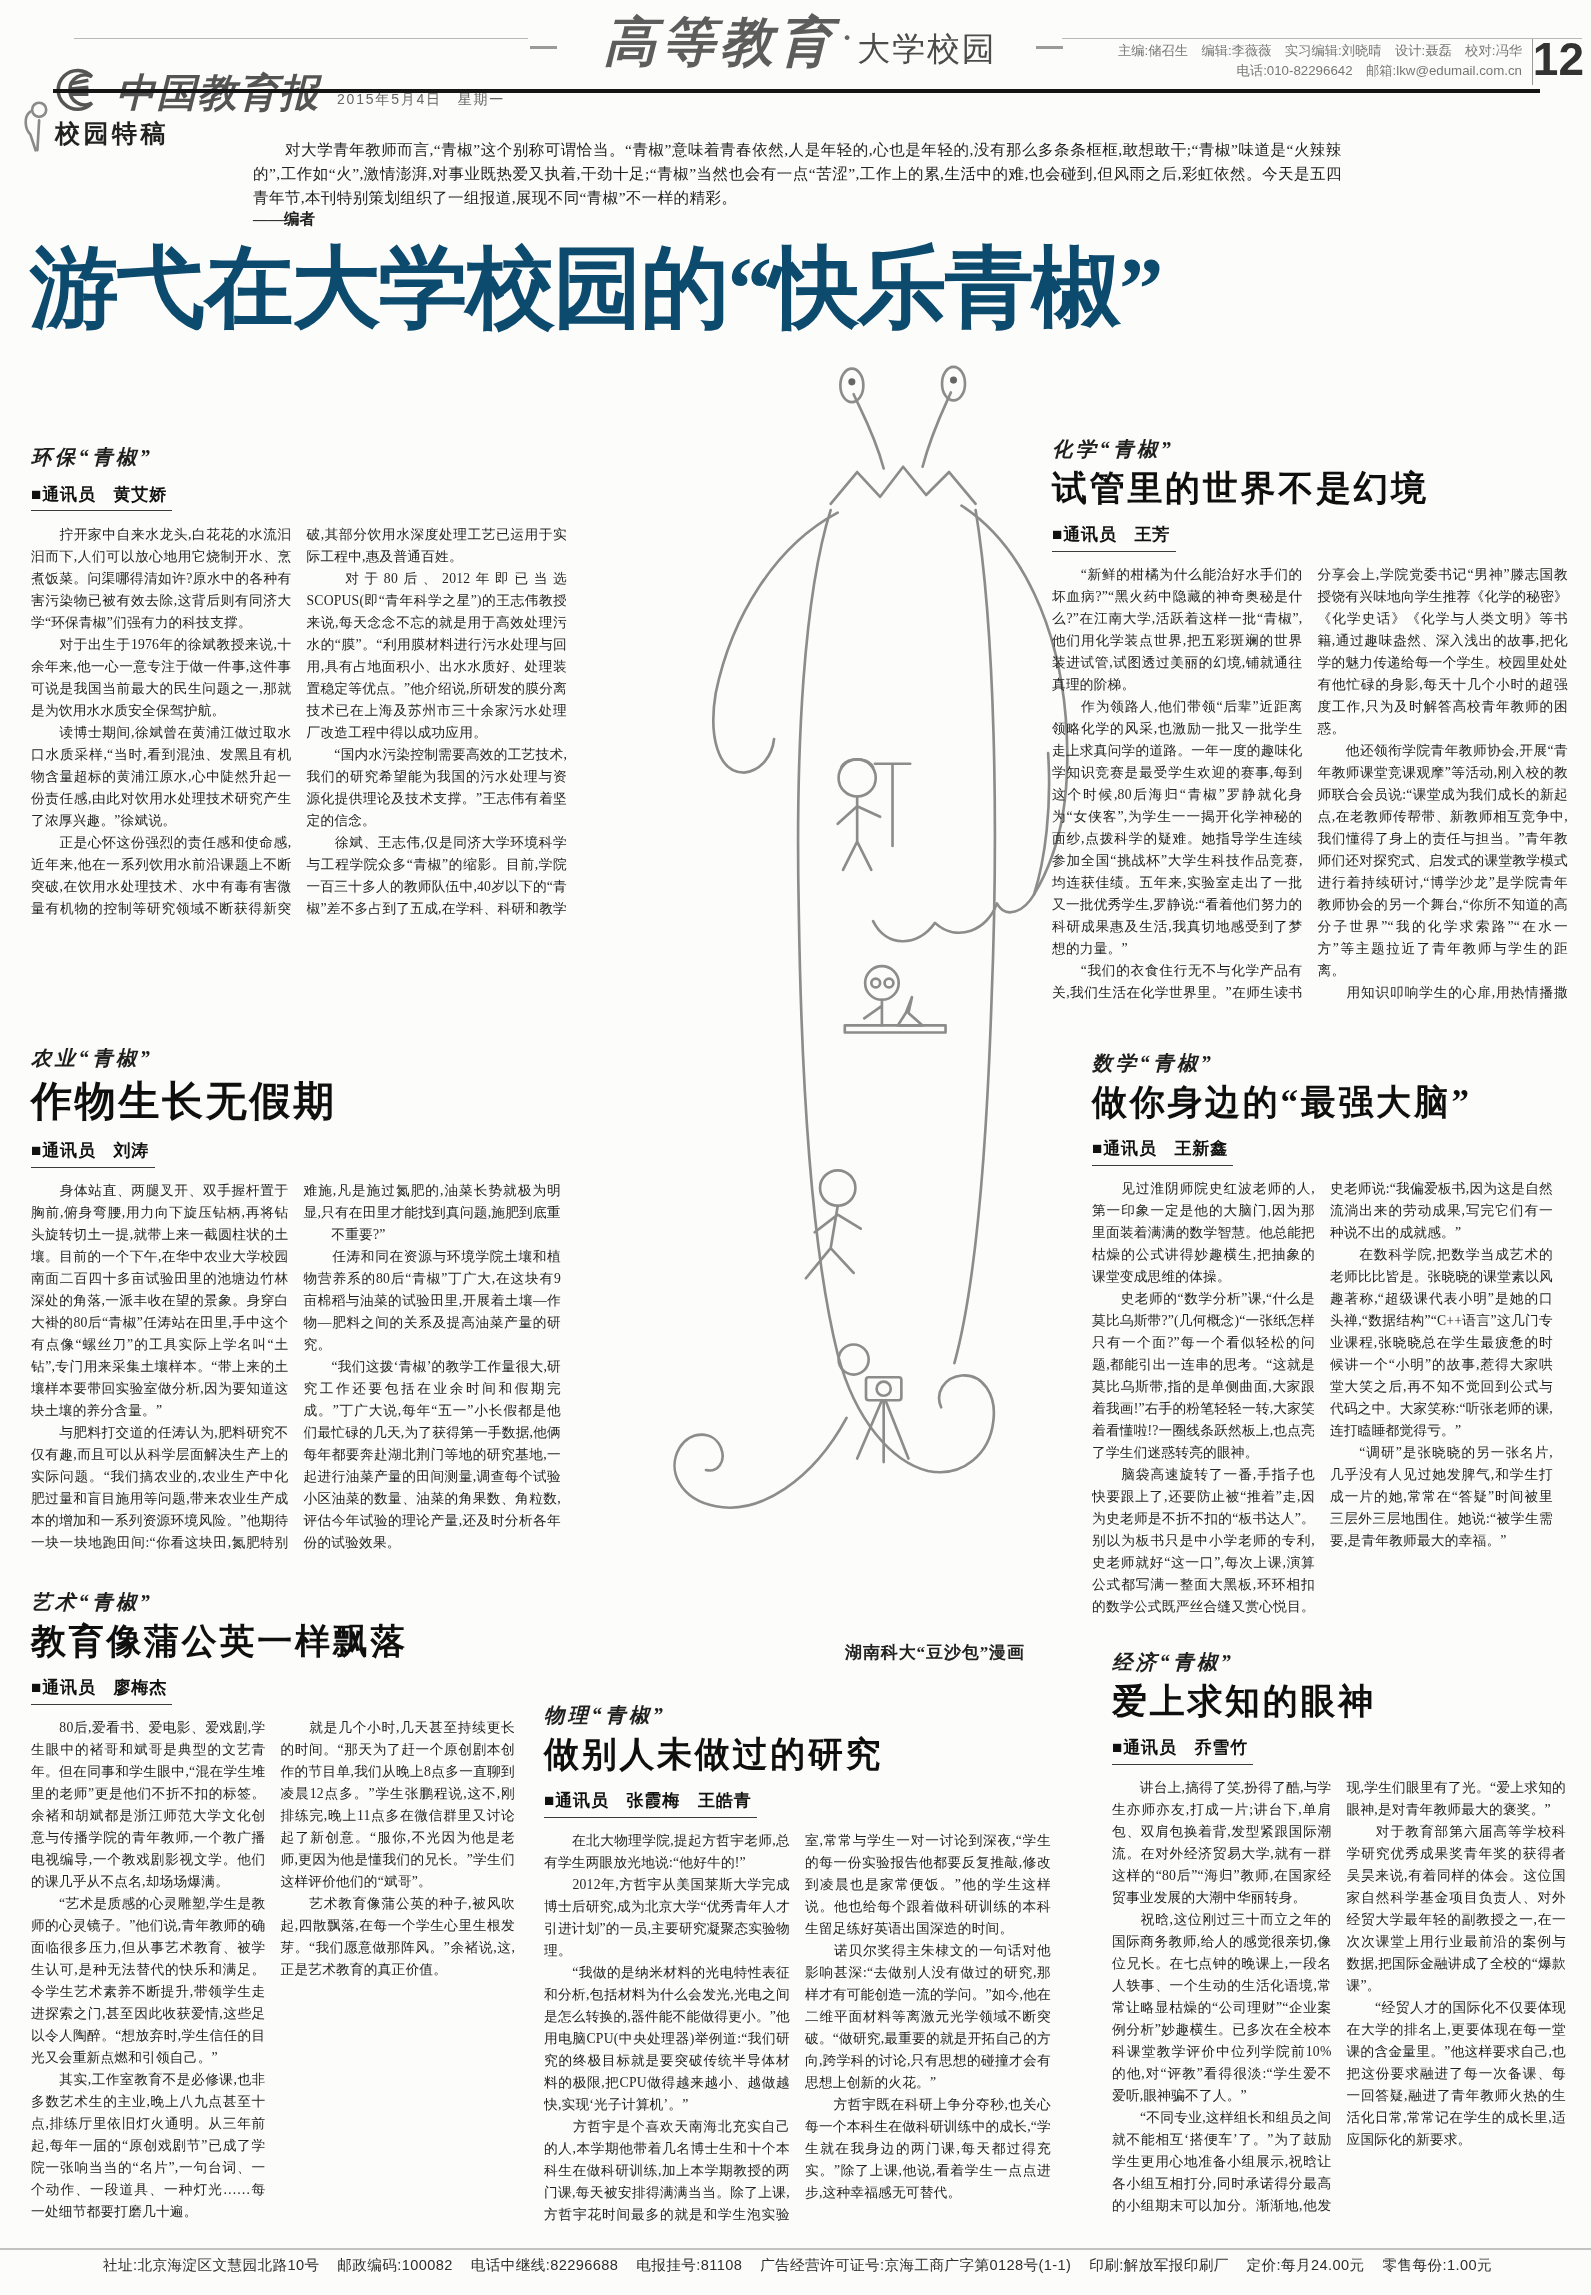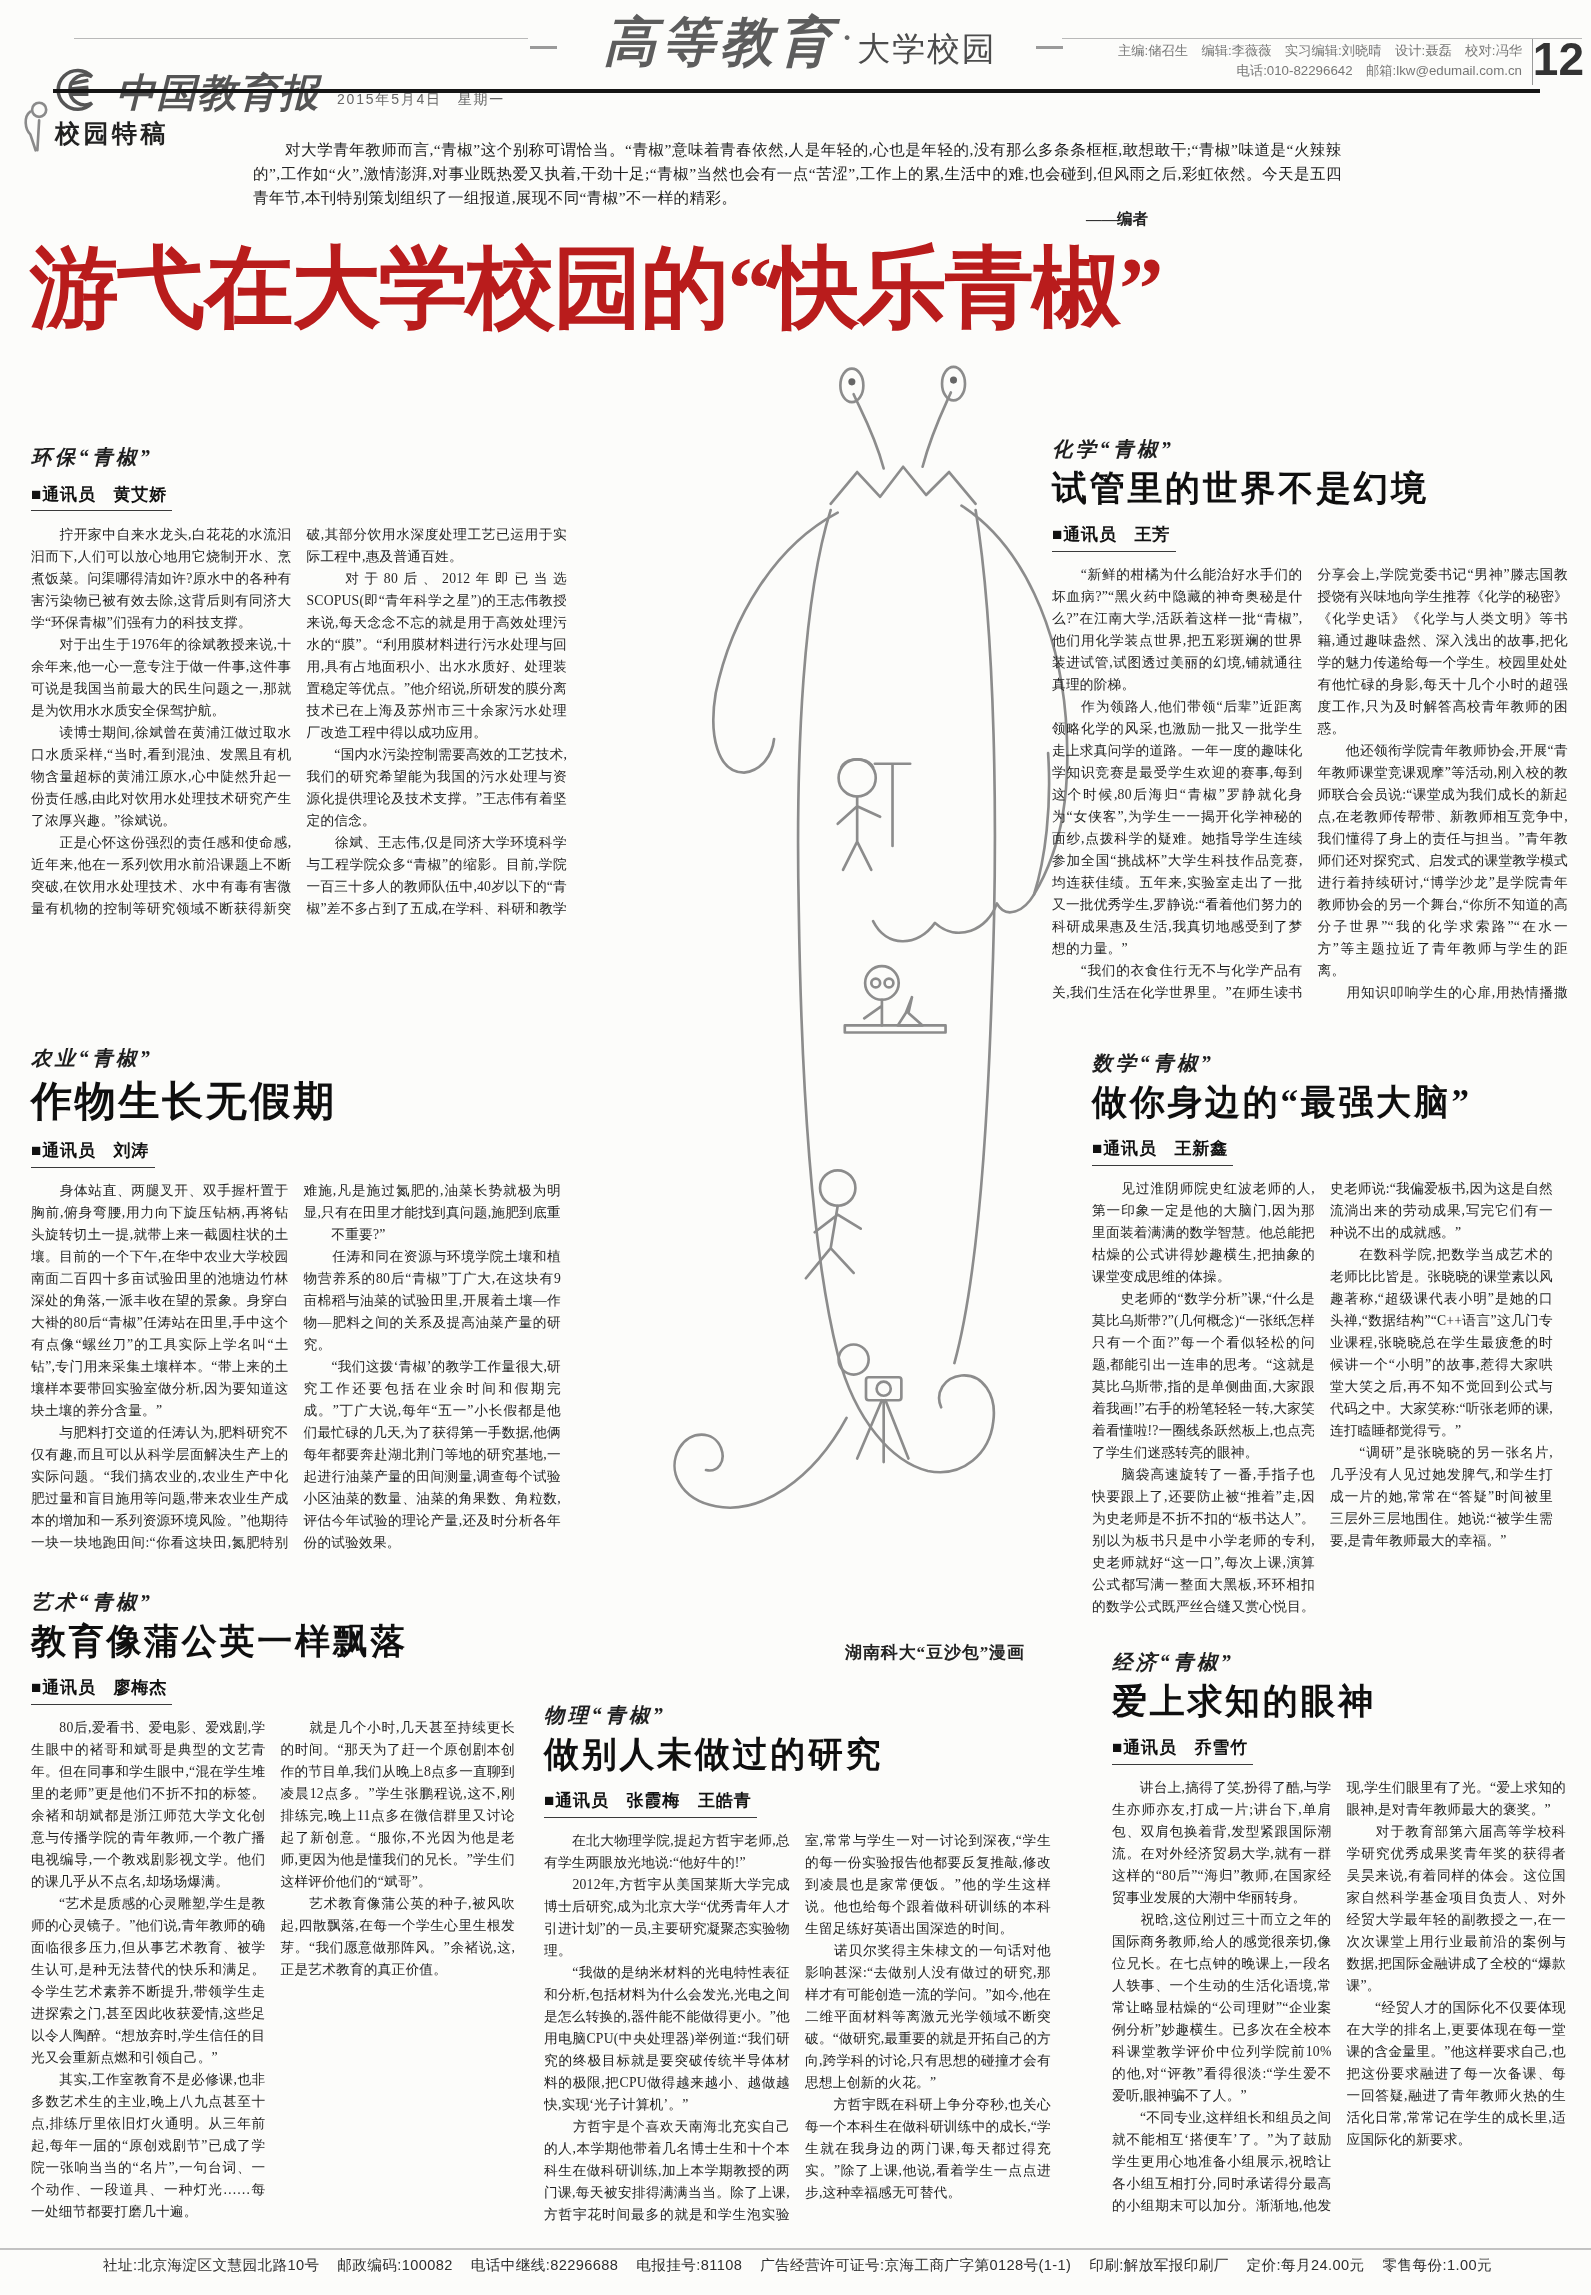--- a/index.html
+++ b/index.html
@@ -20,25 +20,25 @@
   .mast-dot{font-size:41px;color:#666;vertical-align:8.8px;}
   .mast-bold{font-size:33px;font-weight:400;color:#4c4c4c;letter-spacing:1.8px;font-family:"Liberation Sans","DejaVu Sans",sans-serif;}
   .credits{position:absolute;right:69px;top:41px;text-align:right;font-size:13.3px;color:#777;line-height:20.3px;font-family:"Liberation Sans",sans-serif;}
   .pageno-rule{position:absolute;right:58px;top:39px;width:0.9px;height:46px;background:#999;}
   .pageno{position:absolute;right:7px;top:32px;font-size:46px;font-weight:900;color:#333;font-family:"Liberation Sans",sans-serif;}
   .black-rule{position:absolute;left:53px;top:89px;width:1487px;height:4.4px;background:#151515;}
   
   .feature-tag{position:absolute;left:55px;top:117px;font-size:25px;font-weight:700;letter-spacing:3.5px;color:#222;}
   .intro{position:absolute;left:253px;top:138px;width:1089px;font-size:15.5px;line-height:24px;
     text-align:justify;letter-spacing:0.4px;color:#222;white-space:pre-wrap;}
-  .intro-attr{position:absolute;left:253px;top:209px;width:1089px;text-align:right;
+  .intro-attr{position:absolute;left:253px;top:209px;width:1089px;text-align:left;
     padding-right:194px;box-sizing:border-box;font-size:15.5px;font-weight:700;color:#222;}
   
   .main-headline{position:absolute;left:30px;top:228px;width:1538px;
-    font-size:89px;font-weight:900;letter-spacing:-1.8px;color:#b91c1c;
+    font-size:89px;font-weight:900;letter-spacing:-1.8px;color:#0c4a6e;
     font-family:"Liberation Serif","DejaVu Serif",serif;white-space:nowrap;}
   
   .article{position:absolute;}
   .art-label{font-size:20.3px;font-weight:700;font-style:italic;letter-spacing:3.5px;color:#1f1f1f;line-height:23px;}
   .art-title{font-weight:700;letter-spacing:2.7px;color:#0f0f0f;line-height:1.15;margin-top:8px;white-space:nowrap;}
   .t46{font-size:41px;} .t40{font-size:35px;}
   .art-byline{display:inline-block;margin-top:14px;font-size:17px;font-weight:700;
     letter-spacing:0.9px;border-bottom:1.8px solid #3a3a3a;padding:0 5.3px 4.4px 0;color:#111;}
   .byname{margin-left:12.4px;}
   .art-body{margin-top:12.4px;column-count:2;column-gap:15px;column-fill:auto;

